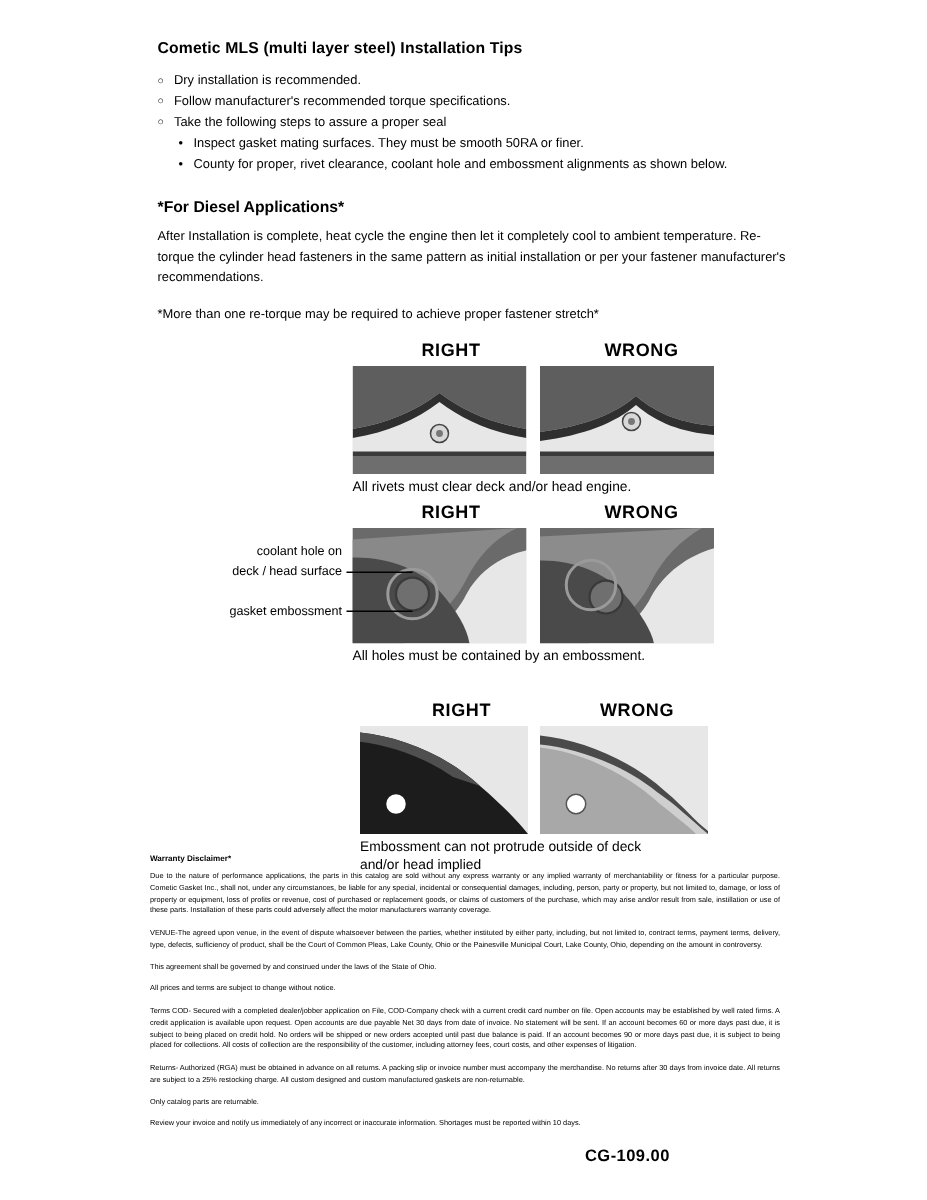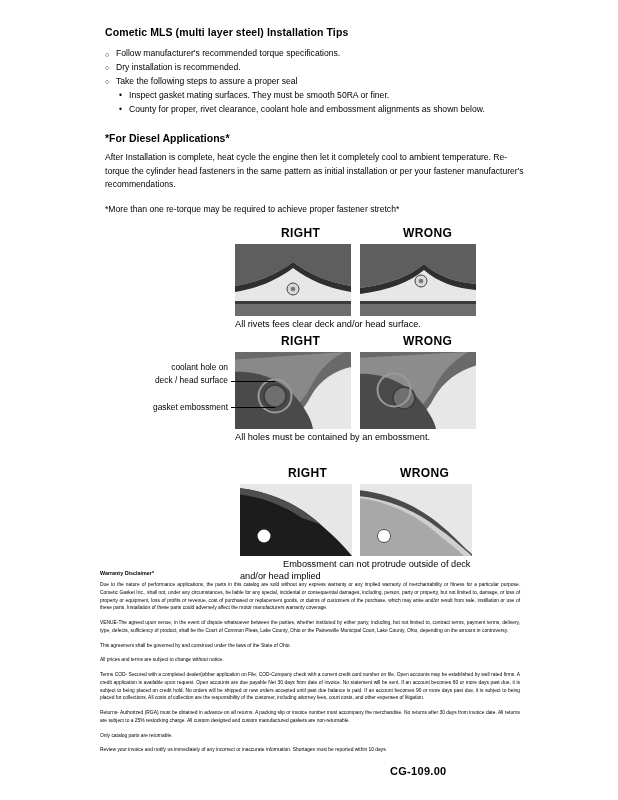--- a/index.html
+++ b/index.html
@@ -150,22 +150,22 @@
 </style>
 </head>
 <body>
 
 <div class="page">
 
   <div class="content">
     <h1 class="title">Cometic MLS (multi layer steel) Installation Tips</h1>
 
     <ul class="bullet-list">
+      <li><span class="b-open">○</span><span>Dry installation is recommended.</span></li>
       <li><span class="b-open">○</span><span>Follow manufacturer's recommended torque specifications.</span></li>
-      <li><span class="b-open">○</span><span>Dry installation is recommended.</span></li>
       <li><span class="b-open">○</span><span>Take the following steps to assure a proper seal</span></li>
     </ul>
 
     <ul class="sub-list">
       <li><span class="b-dot">•</span><span>Inspect gasket mating surfaces.  They must be smooth 50RA or finer.</span></li>
       <li><span class="b-dot">•</span><span>County for proper, rivet clearance, coolant hole and embossment alignments as shown below.</span></li>
     </ul>
 
     <h2 class="subtitle">*For Diesel Applications*</h2>
 
@@ -196,21 +196,21 @@
           <rect x="0" y="0" width="116" height="72" fill="#e7e7e7"></rect>
           <path d="M0,0 L116,0 L116,40 C94,38 78,32 64,20 C50,32 30,40 0,44 Z" fill="#5e5e5e"></path>
           <path d="M0,44 C30,40 50,32 64,20 C78,32 94,38 116,40 L116,46 C94,44 78,38 64,26 C50,38 30,46 0,50 Z" fill="#2f2f2f"></path>
           <rect x="0" y="60" width="116" height="12" fill="#6e6e6e"></rect>
           <rect x="0" y="57" width="116" height="3" fill="#3a3a3a"></rect>
           <circle cx="61" cy="37" r="6" fill="#d8d8d8" stroke="#444" stroke-width="1"></circle>
           <circle cx="61" cy="37" r="2.3" fill="#777"></circle>
         </svg>
       </div>
 
-      <div class="caption" style="left:235px; top:93px;">All rivets fees clear deck and/or head surface.</div>
+      <div class="caption" style="left:235px; top:93px;">All rivets must clear deck and/or head engine.</div>
     </div>
 
     <div class="fig-group" style="position:absolute; left:0; top:108px; width:618px; height:125px;">
       <div class="fig-label" style="left:281px; top:0;">RIGHT</div>
       <div class="fig-label" style="left:403px; top:0;">WRONG</div>
 
       <div class="fig-box" style="left:235px; top:18px; width:116px; height:77px;">
         <svg width="116" height="77" viewBox="0 0 116 77">
           <rect x="0" y="0" width="116" height="77" fill="#e7e7e7"></rect>
           <path d="M-6,0 L122,0 L122,14 C104,16 86,26 76,44 C68,60 54,72 34,77 L-6,77 Z" fill="#6a6a6a"></path>
@@ -263,21 +263,21 @@
       <div class="fig-box" style="left:360px; top:18px; width:112px; height:72px;">
         <svg width="112" height="72" viewBox="0 0 112 72">
           <rect x="0" y="0" width="112" height="72" fill="#e7e7e7"></rect>
           <path d="M-4,10 C26,12 60,26 84,48 C96,58 104,66 112,72 L-4,72 Z" fill="#cfcfcf"></path>
           <path d="M-4,6 C26,8 60,22 84,44 C96,54 104,64 112,70 L112,72 C100,62 90,52 78,44 C56,26 24,14 -4,12 Z" fill="#4a4a4a"></path>
           <path d="M-4,14 C24,16 56,30 80,52 C90,60 98,66 104,72 L-4,72 Z" fill="#a8a8a8"></path>
           <circle cx="24" cy="52" r="6.5" fill="#ffffff" stroke="#555" stroke-width="1"></circle>
         </svg>
       </div>
 
-      <div class="caption" style="left:240px; top:93px;margin-left:43px;">Embossment can not protrude outside of deck</div>
+      <div class="caption" style="left:240px; top:93px;">Embossment can not protrude outside of deck</div>
       <div class="caption" style="left:240px; top:105px;">and/or head implied</div>
     </div>
 
   </div>
 
   <div class="warranty">
     <h3>Warranty Disclaimer*</h3>
     <p>Due to the nature of performance applications, the parts in this catalog are sold without any express warranty or any implied warranty of merchantability or fitness for a particular purpose.  Cometic Gasket Inc., shall not, under any circumstances, be liable for any special, incidental or consequential damages, including, person, party or property, but not limited to, damage, or loss of property or equipment, loss of profits or revenue, cost of purchased or replacement goods, or claims of customers of the purchase, which may arise and/or result from sale, instillation or use of these parts.  Installation of these parts could adversely affect the motor manufacturers warranty coverage.</p>
     <p>VENUE-The agreed upon venue, in the event of dispute whatsoever between the parties, whether instituted by either party, including, but not limited to, contract terms, payment terms, delivery, type, defects, sufficiency of product, shall be the Court of Common Pleas, Lake County, Ohio or the Painesville Municipal Court, Lake County, Ohio, depending on the amount in controversy.</p>
     <p>This agreement shall be governed by and construed under the laws of the State of Ohio.</p>

